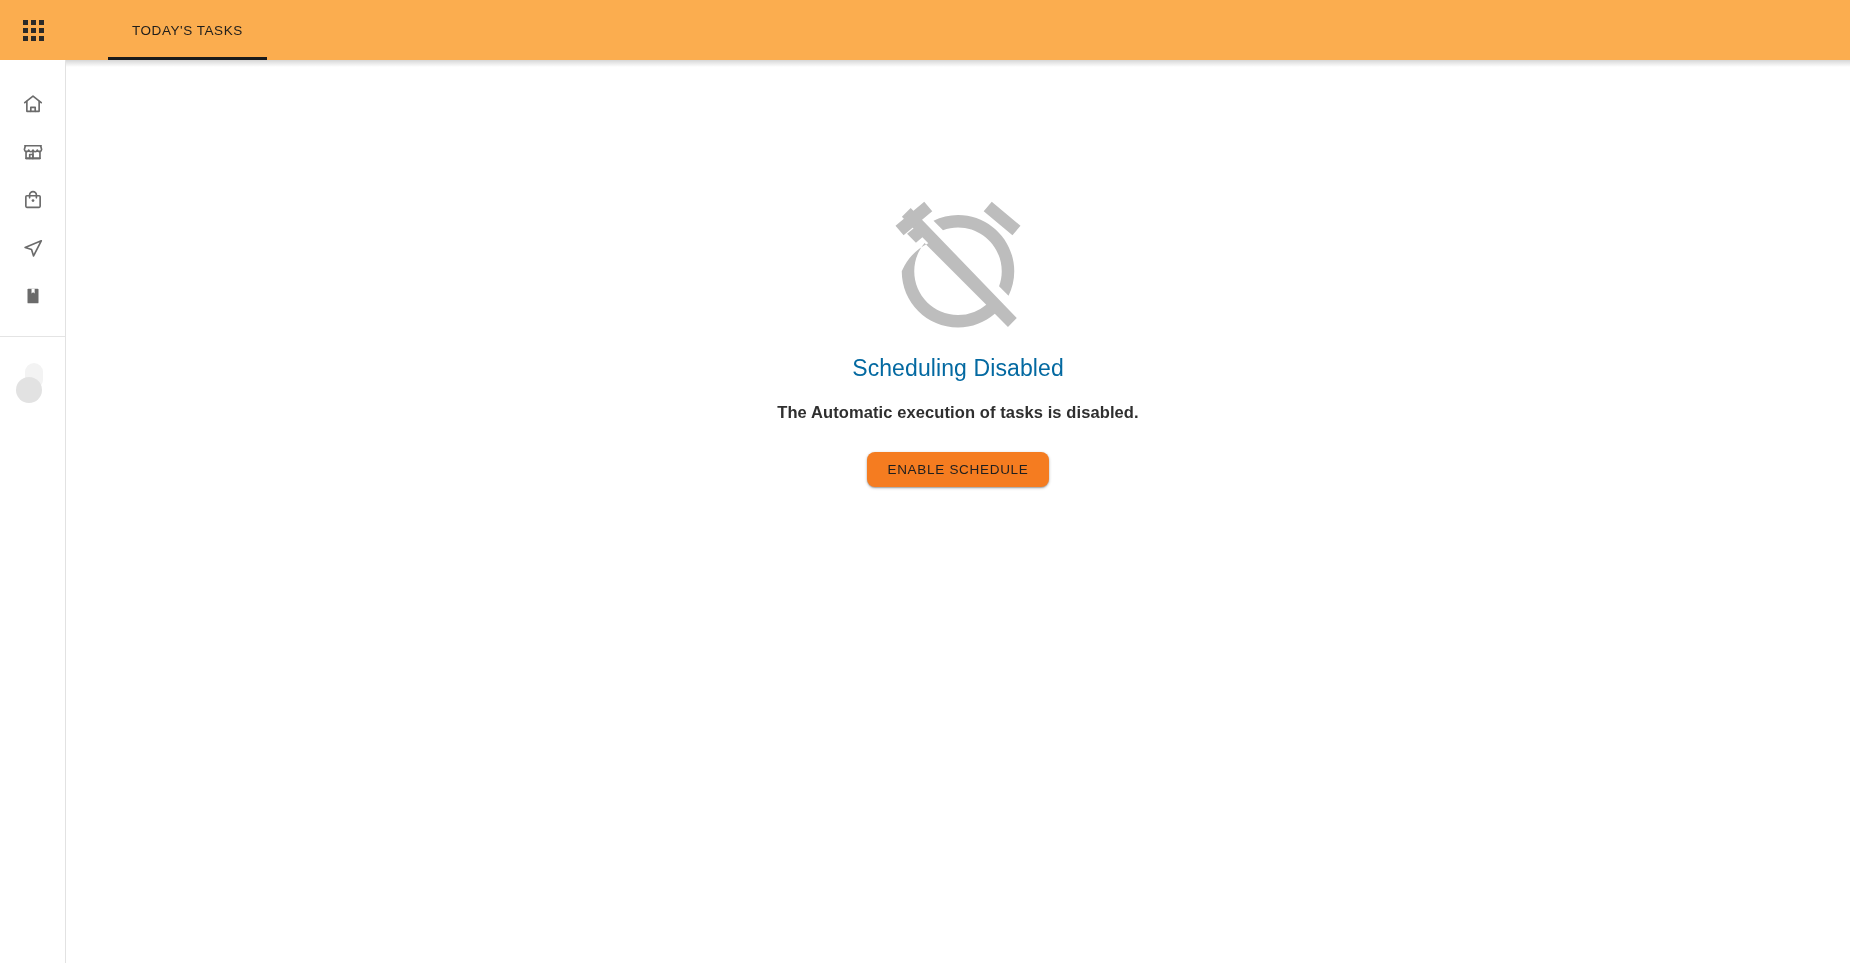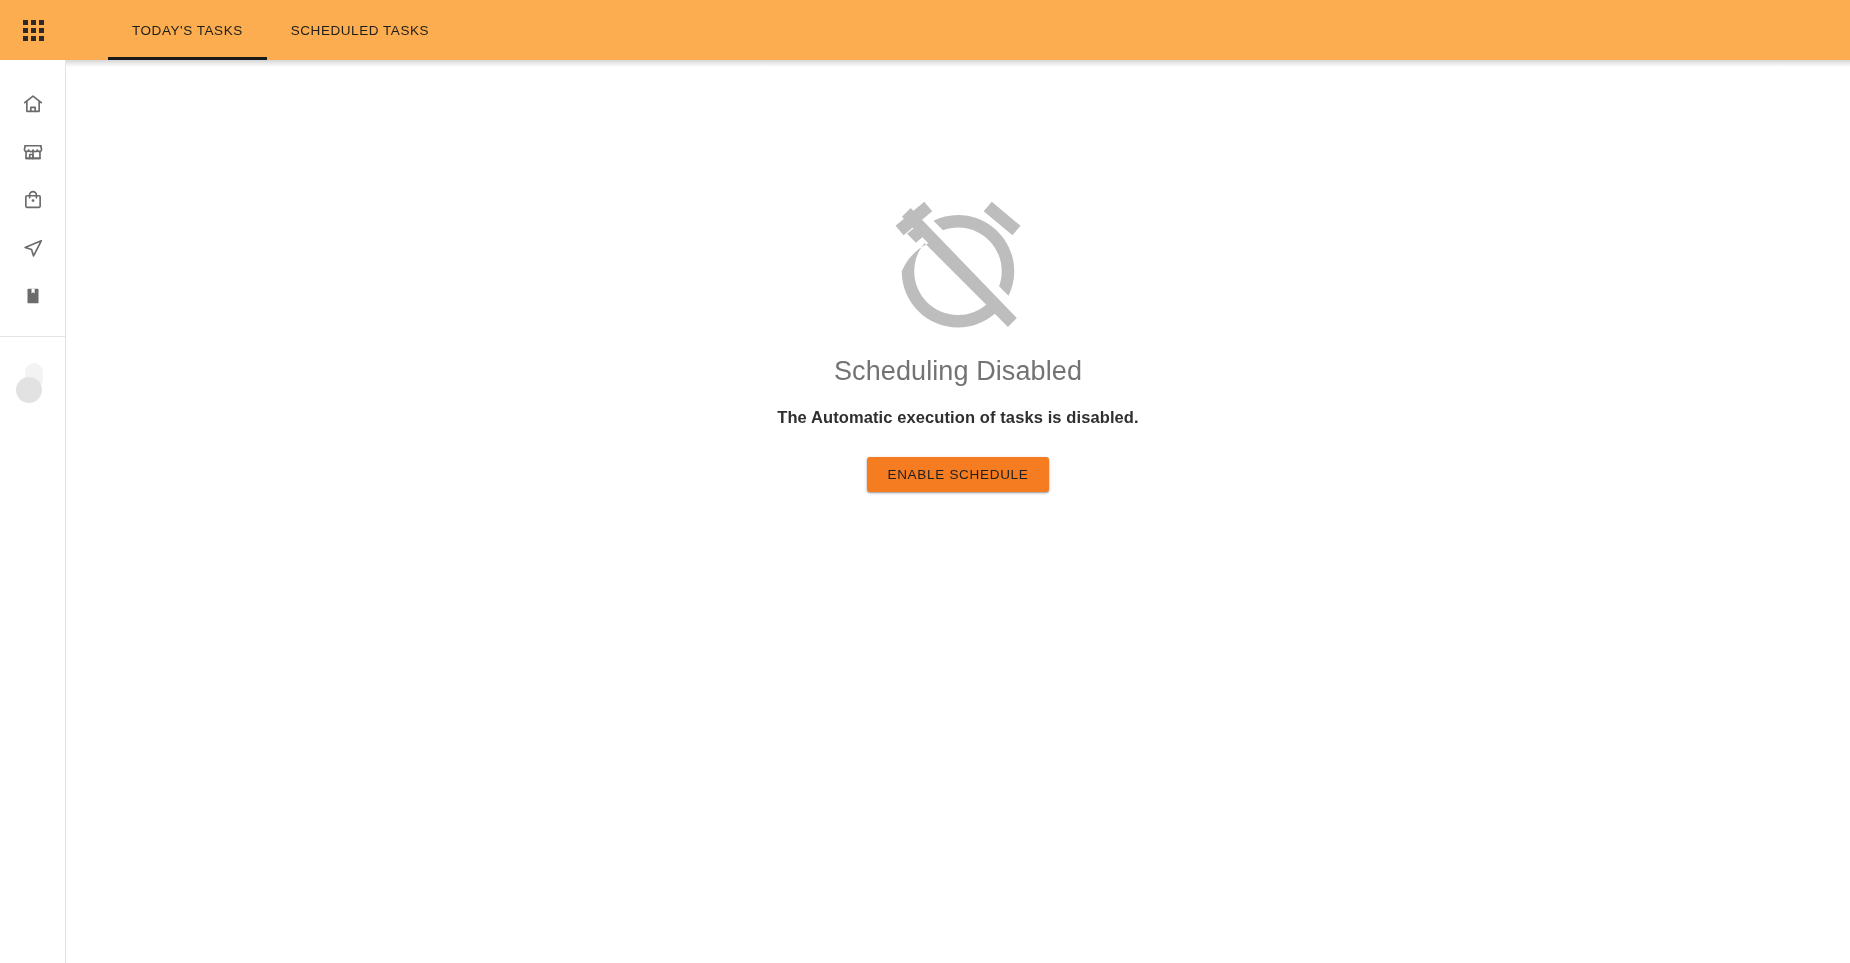--- a/index.html
+++ b/index.html
@@ -193,41 +193,41 @@
 
   .empty-icon {
     width: 150px;
     height: 150px;
     color: #bdbdbd;
     margin-bottom: 14px;
   }
   .empty-icon svg { display: block; width: 150px; height: 150px; }
 
   .empty-title {
-    font-size: 27px;
+    font-size: 23px;
     font-weight: 400;
-    color: #737373;
+    color: #0369a1;
     line-height: 1.3;
     letter-spacing: 0.1px;
   }
 
   .empty-subtitle {
     margin-top: 19px;
     font-size: 16.5px;
     font-weight: 700;
     color: #2f2f2f;
     letter-spacing: 0.1px;
   }
 
   .enable-button {
     margin-top: 30px;
     background: #F57C20;
     color: #1f1f1f;
     border: none;
-    border-radius: 3px;
+    border-radius: 8px;
     padding: 10px 20px;
     font-size: 13.5px;
     font-weight: 500;
     letter-spacing: 0.7px;
     font-family: "Liberation Sans", sans-serif;
     cursor: pointer;
     box-shadow: 0 1px 3px rgba(0,0,0,0.30), 0 1px 1px rgba(0,0,0,0.16);
   }
 </style>
 </head>
@@ -246,21 +246,20 @@
           <i></i>
           <i></i>
           <i></i>
           <i></i>
           <i></i>
       </span>
     </div>
 
     <div class="tabs">
       <button class="tab active">TODAY'S TASKS</button>
-      <button class="tab">SCHEDULED TASKS</button>
     </div>
 
   </div>
   <div class="appbar-shadow"></div>
 
   <div class="sidebar">
 
     <div class="nav-group">
 
       <div class="nav-item">

